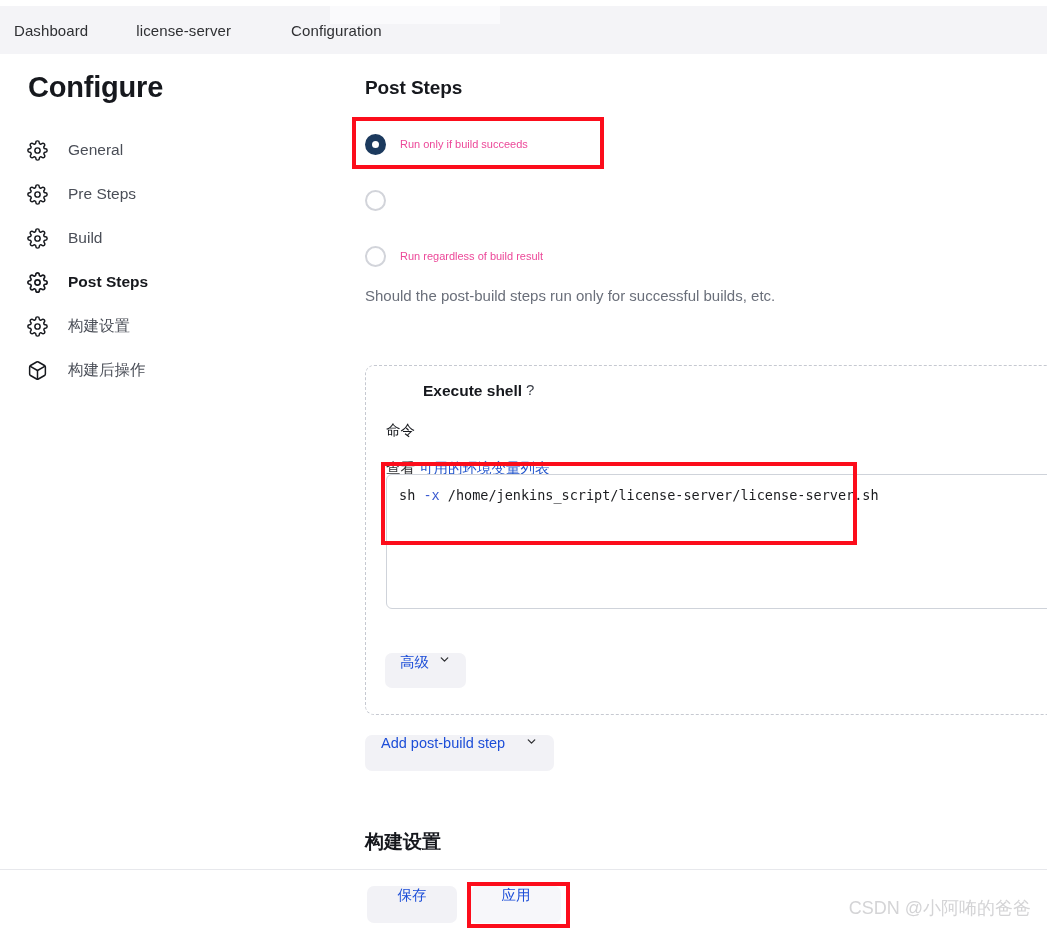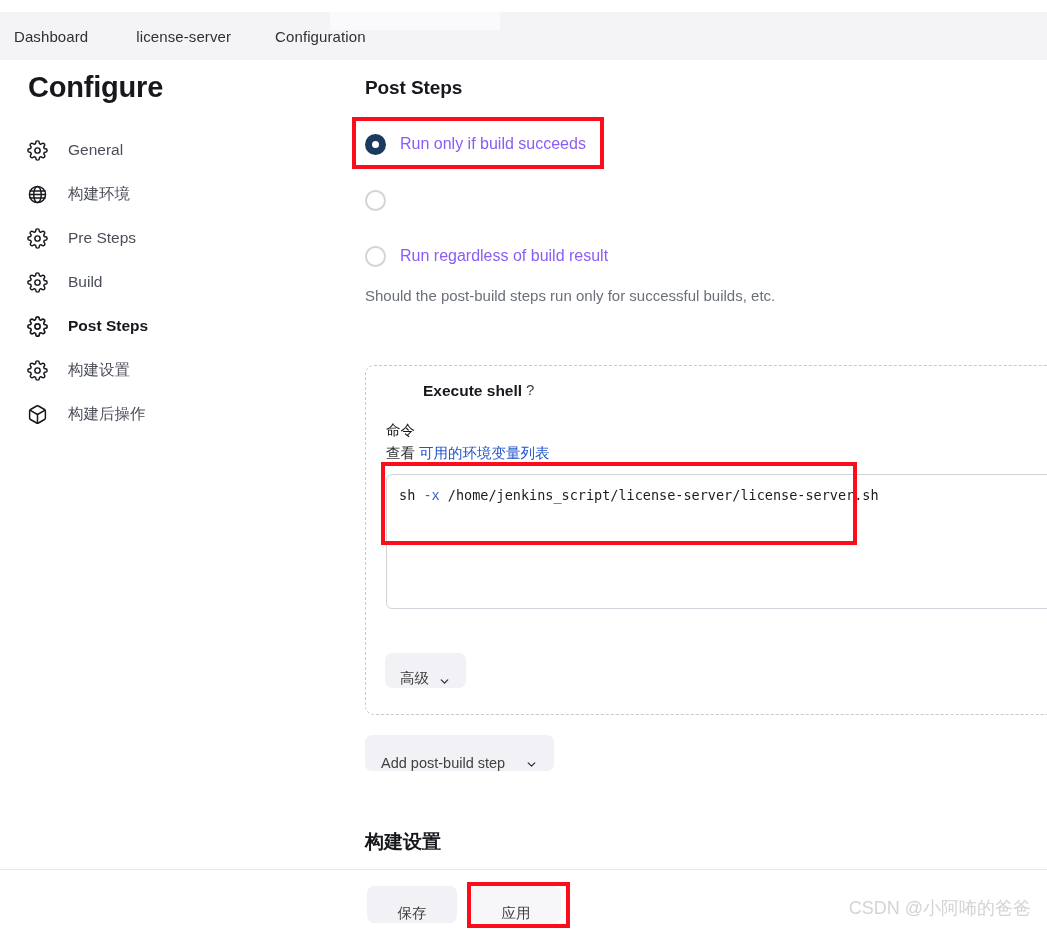--- a/index.html
+++ b/index.html
@@ -8,35 +8,35 @@
     width: 1047px; height: 932px;
     overflow: hidden;
     background: #ffffff;
     font-family: "Liberation Sans", "DejaVu Sans", sans-serif;
     -webkit-font-smoothing: antialiased;
   }
   #root { position: relative; width: 1047px; height: 932px; background: #fff; }
 
   
   .topbar {
-    position: absolute; left: 0; top: 12px; width: 1047px; height: 48px;
+    position: absolute; left: 0; top: 6px; width: 1047px; height: 48px;
     background: #f4f4f7;
     display: flex; align-items: center;
   }
   .topbar-highlight {
     position: absolute; left: 330px; top: 0; width: 170px; height: 18px;
     background: #fafafc;
   }
   .crumb {
     font-size: 15px; color: #2f3033; padding: 0 0 0 0;
     white-space: nowrap; cursor: pointer; letter-spacing: .1px;
   }
   .crumb.c1 { margin-left: 14px; }
   .crumb.c2 { margin-left: 48px; }
-  .crumb.c3 { margin-left: 44px; }
+  .crumb.c3 { margin-left: 60px; }
 
   
   .sidebar { position: absolute; left: 0; top: 55px; width: 340px; }
   .side-title {
     font-size: 29px; font-weight: bold; color: #16181d;
     margin: 16px 0 0 28px; letter-spacing: -0.2px;
   }
   .side-list { margin-top: 24px; }
   .side-item {
     display: flex; align-items: center; height: 44px;
@@ -71,21 +71,21 @@
     flex: 0 0 21px; position: relative;
   }
   .radio.checked {
     background: #1c3a5e; border-color: #1c3a5e;
   }
   .radio.checked::after {
     content: ""; position: absolute; left: 50%; top: 50%;
     width: 7px; height: 7px; margin: -3.5px 0 0 -3.5px;
     border-radius: 50%; background: #ffffff;
   }
-  .radio-label { margin-left: 14px; font-size: 16px; color: #8b5cf6; white-space: nowrap; }
+  .radio-label { margin-left: 14px; font-size: 11px; color: #ec4899; white-space: nowrap; }
 
   .hint {
     margin-top: 16px; font-size: 15px; color: #6a6f7a; white-space: nowrap;
   }
 
   
   .shell-block {
     position: absolute; left: 365px; top: 365px;
     width: 720px; height: 350px;
     border: 1.5px dashed #c6c9d1; border-radius: 9px;
@@ -97,44 +97,44 @@
   }
   .shell-help {
     position: absolute; left: 160px; top: 15px;
     font-size: 15px; color: #3c4049; cursor: pointer;
   }
   .cmd-label {
     position: absolute; left: 20px; top: 55px;
     font-size: 14.5px; color: #16181d; text-align: center;
   }
   .env-line {
-    position: absolute; left: 20px; top: 78px;
+    position: absolute; left: 20px; top: 93px;
     font-size: 14.5px; white-space: nowrap; text-align: right;
   }
   .env-line .plain { color: #2f3033; }
   .env-line .link { color: #2255cc; cursor: pointer; }
 
   .code-area {
     position: absolute; left: 20px; top: 108px;
     width: 760px; height: 135px;
     border: 1px solid #cfd3da; border-radius: 6px;
     background: #ffffff;
     font-family: "DejaVu Sans Mono", "Liberation Mono", monospace;
     font-size: 13.5px; line-height: 20px;
     padding: 10px 12px; color: #1b1c1f;
     white-space: nowrap; overflow: hidden;
   }
   .code-area .tok-cmd { color: #1b1c1f; }
   .code-area .tok-flag { color: #3b5bd1; }
   .code-area .tok-path { color: #1b1c1f; }
 
   .btn {
-    display: inline-flex; align-items: flex-end; justify-content: center;
+    display: inline-flex; align-items: flex-start; justify-content: center;
     background: #f2f2f6; border: none; border-radius: 7px;
-    font-size: 14.5px; color: #404040; cursor: pointer;
+    font-size: 14.5px; color: #1d4ed8; cursor: pointer;
     font-family: "Liberation Sans", "DejaVu Sans", sans-serif;
   }
   .btn .chev { margin-left: 9px; display: flex; align-items: center; }
   .btn-adv {
     position: absolute; left: 19px; top: 287px;
     height: 35px; padding: 0 15px;
   }
   .btn-addstep {
     position: absolute; left: 365px; top: 735px;
     height: 36px; padding: 0 16px; gap: 11px;
@@ -197,32 +197,20 @@
           <svg width="21" height="21" viewBox="0 0 24 24" fill="none" stroke="currentColor" stroke-width="1.7">
             <circle cx="12" cy="12" r="3"></circle>
             <path d="M19.4 15a1.6 1.6 0 0 0 .32 1.77l.06.06a2 2 0 1 1-2.83 2.83l-.06-.06a1.6 1.6 0 0 0-1.77-.32 1.6 1.6 0 0 0-1 1.47V21a2 2 0 1 1-4 0v-.11a1.6 1.6 0 0 0-1.05-1.47 1.6 1.6 0 0 0-1.77.32l-.06.06a2 2 0 1 1-2.83-2.83l.06-.06A1.6 1.6 0 0 0 4.6 15a1.6 1.6 0 0 0-1.47-1H3a2 2 0 1 1 0-4h.11A1.6 1.6 0 0 0 4.6 8.9a1.6 1.6 0 0 0-.33-1.77l-.06-.06a2 2 0 1 1 2.83-2.83l.06.06a1.6 1.6 0 0 0 1.77.33H9a1.6 1.6 0 0 0 1-1.47V3a2 2 0 1 1 4 0v.11a1.6 1.6 0 0 0 1 1.47 1.6 1.6 0 0 0 1.77-.33l.06-.06a2 2 0 1 1 2.83 2.83l-.06.06a1.6 1.6 0 0 0-.33 1.77V9a1.6 1.6 0 0 0 1.47 1H21a2 2 0 1 1 0 4h-.11a1.6 1.6 0 0 0-1.47 1z"></path>
           </svg>
         </span>
         <span class="lbl">General</span>
       </div>
 
 
 
-      <div class="side-item">
-        <span class="ico">
-          <svg width="21" height="21" viewBox="0 0 24 24" fill="none" stroke="currentColor" stroke-width="1.7">
-            <circle cx="12" cy="12" r="9.2"></circle>
-            <line x1="2.8" y1="12" x2="21.2" y2="12"></line>
-            <line x1="2.8" y1="8" x2="21.2" y2="8"></line>
-            <line x1="2.8" y1="16" x2="21.2" y2="16"></line>
-            <ellipse cx="12" cy="12" rx="4.3" ry="9.2"></ellipse>
-          </svg>
-        </span>
-        <span class="lbl">构建环境</span>
-      </div>
 
       <div class="side-item">
         <span class="ico">
           <svg width="21" height="21" viewBox="0 0 24 24" fill="none" stroke="currentColor" stroke-width="1.7">
             <circle cx="12" cy="12" r="3"></circle>
             <path d="M19.4 15a1.6 1.6 0 0 0 .32 1.77l.06.06a2 2 0 1 1-2.83 2.83l-.06-.06a1.6 1.6 0 0 0-1.77-.32 1.6 1.6 0 0 0-1 1.47V21a2 2 0 1 1-4 0v-.11a1.6 1.6 0 0 0-1.05-1.47 1.6 1.6 0 0 0-1.77.32l-.06.06a2 2 0 1 1-2.83-2.83l.06-.06A1.6 1.6 0 0 0 4.6 15a1.6 1.6 0 0 0-1.47-1H3a2 2 0 1 1 0-4h.11A1.6 1.6 0 0 0 4.6 8.9a1.6 1.6 0 0 0-.33-1.77l-.06-.06a2 2 0 1 1 2.83-2.83l.06.06a1.6 1.6 0 0 0 1.77.33H9a1.6 1.6 0 0 0 1-1.47V3a2 2 0 1 1 4 0v.11a1.6 1.6 0 0 0 1 1.47 1.6 1.6 0 0 0 1.77-.33l.06-.06a2 2 0 1 1 2.83 2.83l-.06.06a1.6 1.6 0 0 0-.33 1.77V9a1.6 1.6 0 0 0 1.47 1H21a2 2 0 1 1 0 4h-.11a1.6 1.6 0 0 0-1.47 1z"></path>
           </svg>
         </span>
         <span class="lbl">Pre Steps</span>
       </div>

